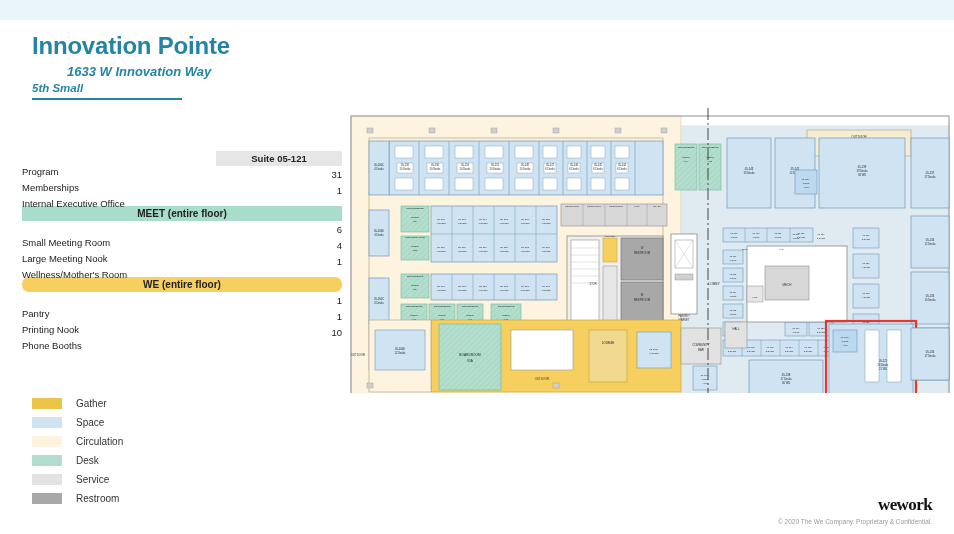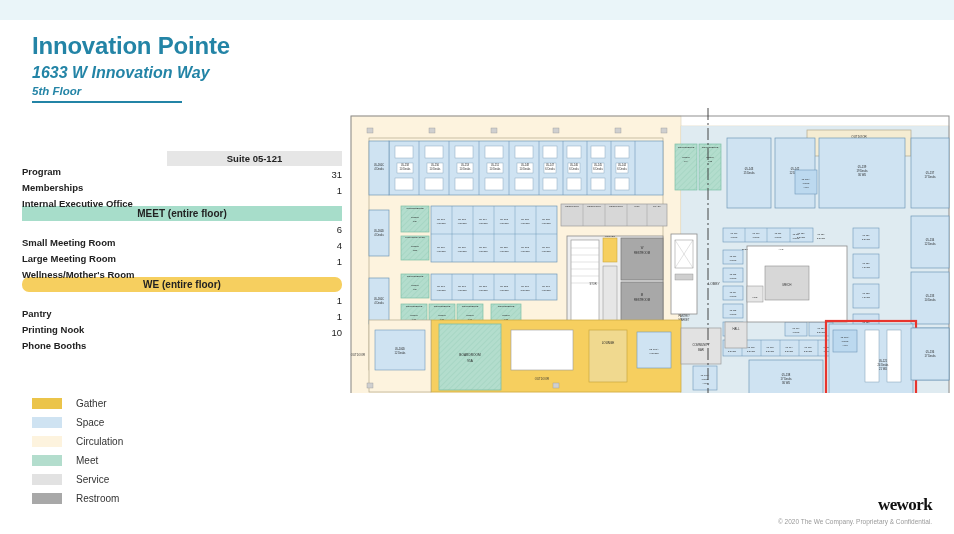--- a/index.html
+++ b/index.html
@@ -6,34 +6,34 @@
   body{
     width:954px;height:534px;background:#ffffff;
     font-family:"Liberation Sans", sans-serif;
     overflow:hidden;position:relative;
   }
   .topband{position:absolute;left:0;top:0;width:954px;height:20px;background:#eaf5f9;}
 
   
   .hdr{position:absolute;left:32px;top:33px;width:320px;}
   .hdr h1{margin:0;font-size:24px;font-weight:bold;color:#2384a6;letter-spacing:-0.2px;line-height:1.1;}
-  .hdr .addr{margin-top:5px;font-size:16px;font-weight:bold;font-style:italic;color:#2384a6;}
+  .hdr .addr{margin-top:5px;font-size:13px;font-weight:bold;font-style:italic;color:#2384a6;margin-left:35px;}
   .hdr .flr{margin-top:3px;font-size:11.5px;font-weight:bold;font-style:italic;color:#2384a6;}
   .hdr .rule{margin-top:4px;width:150px;height:2px;background:#2384a6;}
 
   
   .tbl{position:absolute;left:22px;top:150px;width:320px;}
   .sec-hd{height:15px;line-height:15px;text-align:center;font-size:10px;font-weight:bold;color:#222;}
   .sec-hd.work{background:#e3f0f4;}
   .sec-hd.meet{background:#a7ddca;}
   .sec-hd.we{background:#f6cf5f;border-radius:7px;}
   .row{display:flex;justify-content:space-between;align-items:center;height:16px;font-size:9.5px;color:#222;}
-  .row .lbl{font-weight:bold;margin-top:27px;}
+  .row .lbl{font-weight:normal;margin-top:27px;}
   .row .val{font-weight:normal;text-align:right;}
-  .row.prog .val{background:#e6e6e6;width:175px;text-align:center;height:15px;line-height:15px;font-weight:bold;}
+  .row.prog .val{background:#e6e6e6;width:126px;text-align:center;height:15px;line-height:15px;font-weight:bold;}
   .row.prog{height:16px;}
   .gap{height:8px;}
 
   
   .legend{position:absolute;left:32px;top:394px;}
   .lg{display:flex;align-items:center;height:19px;}
   .lg .sw{width:30px;height:11px;margin-right:14px;}
   .lg .nm{font-size:10px;color:#333;}
 
   
@@ -46,21 +46,21 @@
   .fp svg{display:block;}
 </style>
 </head>
 <body>
 
 <div class="topband"></div>
 
 <div class="hdr">
   <h1>Innovation Pointe</h1>
   <div class="addr">1633 W Innovation Way</div>
-  <div class="flr">5th Floor</div>
+  <div class="flr">5th Small</div>
   <div class="rule"></div>
 </div>
 
 <div class="tbl" id="summary-table">
     <div class="row prog">
       <span class="lbl">Program</span>
       <span class="val">Suite 05-121</span>
     </div>
     <div class="row">
       <span class="lbl">Memberships</span>
@@ -70,21 +70,21 @@
       <span class="lbl">Internal Executive Office</span>
       <span class="val">1</span>
     </div>
     <div class="gap"></div>
     <div class="sec-hd meet">MEET (entire floor)</div>
     <div class="row">
       <span class="lbl">Small Meeting Room</span>
       <span class="val">6</span>
     </div>
     <div class="row">
-      <span class="lbl">Large Meeting Room</span>
+      <span class="lbl">Large Meeting Nook</span>
       <span class="val">4</span>
     </div>
     <div class="row">
       <span class="lbl">Wellness/Mother's Room</span>
       <span class="val">1</span>
     </div>
     <div class="gap"></div>
     <div class="sec-hd we">WE (entire floor)</div>
     <div class="row">
       <span class="lbl">Pantry</span>
@@ -108,21 +108,21 @@
     <div class="lg">
       <span class="sw" style="background: rgb(207, 227, 242);"></span>
       <span class="nm">Space</span>
     </div>
     <div class="lg">
       <span class="sw" style="background: rgb(253, 243, 222);"></span>
       <span class="nm">Circulation</span>
     </div>
     <div class="lg">
       <span class="sw" style="background: rgb(179, 221, 205);"></span>
-      <span class="nm">Meet</span>
+      <span class="nm">Desk</span>
     </div>
     <div class="lg">
       <span class="sw" style="background: rgb(226, 226, 226);"></span>
       <span class="nm">Service</span>
     </div>
     <div class="lg">
       <span class="sw" style="background: rgb(168, 168, 168);"></span>
       <span class="nm">Restroom</span>
     </div>
   </div>

